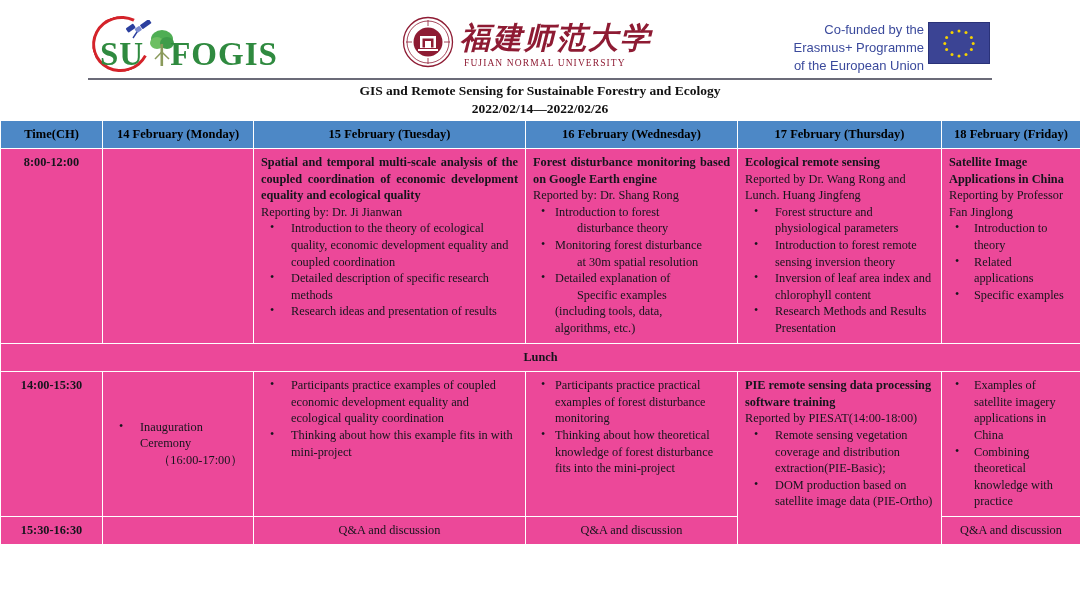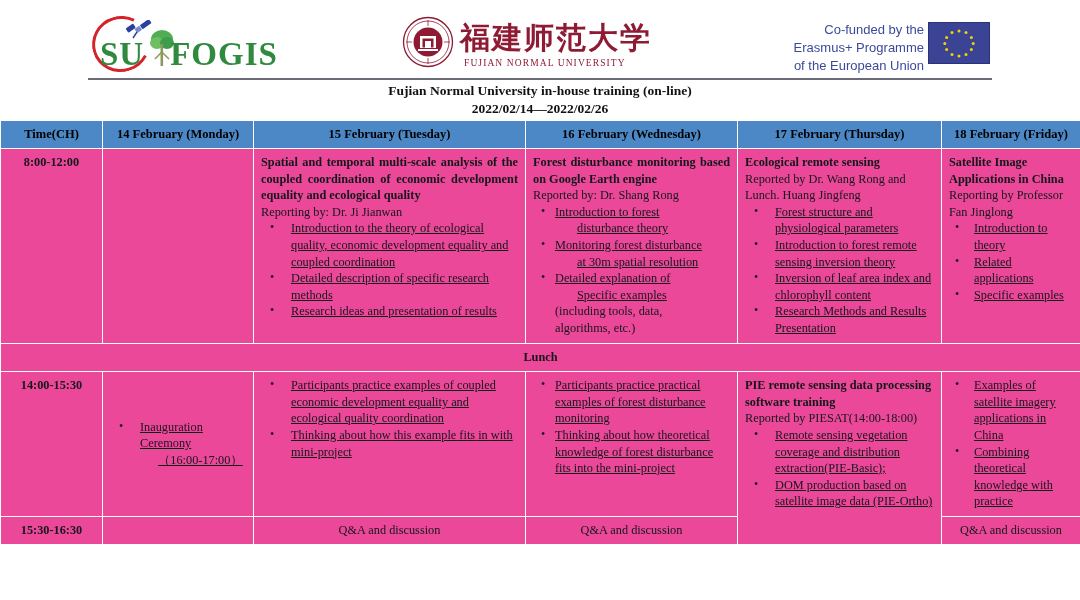--- a/index.html
+++ b/index.html
@@ -43,20 +43,21 @@
   .sufogis .word .su { margin-right:26px; }
 
   
   .fnu { position:absolute; left:402px; top:14px; width:250px; height:62px; }
   .fnu .seal { position:absolute; left:0; top:2px; width:52px; height:52px; }
   .fnu .cn {
     position:absolute; left:58px; top:4px;
     font-family:"DejaVu Sans", sans-serif;
     font-size:30px; font-weight:bold; color:#8e1b33; letter-spacing:2px;
     white-space:nowrap;
+    font-style:italic;
   }
   .fnu .en {
     position:absolute; left:62px; top:44px;
     font-family:"Liberation Serif", serif;
     font-size:9.5px; color:#8e1b33; letter-spacing:1.1px; white-space:nowrap;
   }
 
   
   .eu { position:absolute; left:762px; top:20px; width:228px; height:62px; }
   .eu .txt {
@@ -145,21 +146,20 @@
   }
   .cell-title.just { text-align:justify; text-align-last:left; }
   .cell-sub { display:block; }
   ul.b {
     margin:0; padding:0; list-style:none;
   }
   ul.b li {
     position:relative;
     padding-left:30px;
     margin:0;
-    text-decoration:underline;
   }
   ul.b li::before {
     content:"\2022";
     position:absolute;
     left:9px; top:-1px;
     font-size:12px;
   }
   ul.b.tight li { padding-left:22px; }
   ul.b.tight li::before { left:8px; }
   ul.b.hang li .ind { display:block; padding-left:22px; }
@@ -242,21 +242,21 @@
             <circle cx="23" cy="9.6" r="1.5"></circle>
           </g>
         </svg>
       </div>
     </div>
 
     <div class="logo-rule"></div>
   </div>
 
   <div class="titles">
-    <div>Fujian Normal University in-house training (on-line)</div>
+    <div>GIS and Remote Sensing for Sustainable Forestry and Ecology</div>
     <div>2022/02/14—2022/02/26</div>
   </div>
 
   <table class="sched">
     <colgroup>
       <col class="c0">
         <col class="c1">
         <col class="c2">
         <col class="c3">
         <col class="c4">

